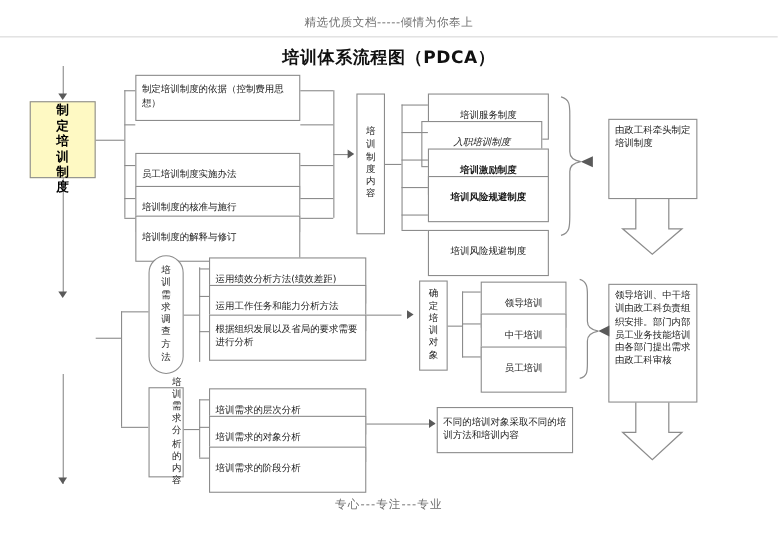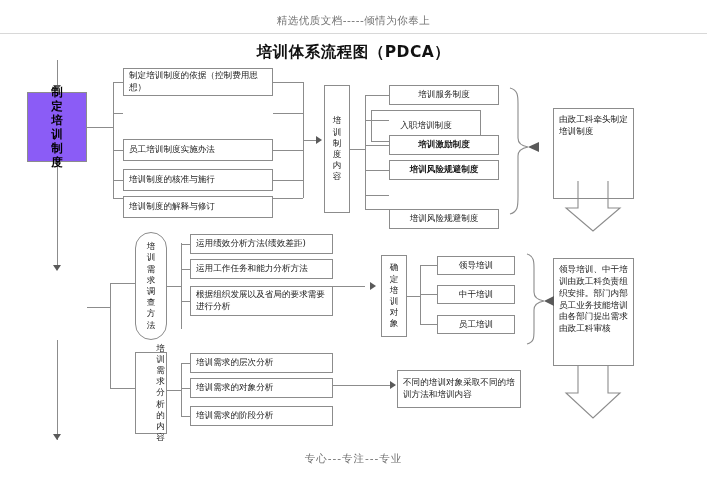--- a/index.html
+++ b/index.html
@@ -27,29 +27,29 @@
     position:absolute;left:0;right:0;text-align:center;
     font-size:10.5px;color:#6f6f6f;letter-spacing:1px;
   }
 
   .box{
     position:absolute;box-sizing:border-box;
     border:1px solid #8c8c8c;background:#fff;
     display:flex;align-items:center;
     font-size:8.6px;line-height:1.38;color:#1a1a1a;
   }
-  .box.pad{padding:6px 5px;}
+  .box.pad{padding:20px 5px;}
   .box.center{justify-content:center;text-align:left;}
   .box.bold{font-weight:bold;}
 
   
   .vbox{
     position:absolute;box-sizing:border-box;
-    border:1px solid #8c8c8c;background:#8b5cf6;
-    display:flex;align-items:center;justify-content:center;
+    border:1px solid #8c8c8c;background:#fef9c3;
+    display:flex;justify-content:center;
     font-size:11.5px;font-weight:bold;line-height:1.22;color:#000;
     text-align:center;
   }
   .vbox span{display:block;width:1.35em;word-break:break-all;}
 
   .vsmall{
     position:absolute;box-sizing:border-box;
     border:1px solid #8c8c8c;background:#fff;
     display:flex;align-items:center;justify-content:center;
     font-size:8.6px;line-height:1.3;color:#1a1a1a;text-align:center;
@@ -132,21 +132,21 @@
   </div>
 
   <div class="ln v" style="left:365px;top:95px;height:114px;"></div>
   <div class="ln h" style="left:350px;top:149px;width:15px;"></div>
 
   <div class="box pad center" style="left:389px;top:85px;width:110px;height:20px;">
     <span>培训服务制度</span>
   </div>
   <div class="ln h" style="left:365px;top:95px;width:24px;"></div>
 
-  <div class="box pad center" style="left:371px;top:110px;width:110px;height:32px;">
+  <div class="box pad center" style="left:383px;top:110px;width:110px;height:32px;font-style:italic;">
     <span>入职培训制度</span>
   </div>
   <div class="ln h" style="left:365px;top:120px;width:24px;"></div>
 
   <div class="box pad center bold" style="left:389px;top:135px;width:110px;height:20px;">
     <span>培训激励制度</span>
   </div>
   <div class="ln h" style="left:365px;top:145px;width:24px;"></div>
 
   <div class="box pad center bold" style="left:389px;top:160px;width:110px;height:20px;">
@@ -231,21 +231,21 @@
     <span>员工培训</span>
   </div>
   <div class="ln h" style="left:420px;top:324px;width:17px;"></div>
 
   <div class="ln h" style="left:333px;top:385px;width:62px;"></div>
   <div class="arrowhead right" style="left:390px;top:381px;"></div>
   <div class="box pad" style="left:397px;top:370px;width:124px;height:38px;">
     <span>不同的培训对象采取不同的培训方法和培训内容</span>
   </div>
 
-  <div class="box pad" style="left:553px;top:108px;width:81px;height:91px;align-items:flex-start;padding-top:5px;">
+  <div class="box pad" style="left:553px;top:108px;width:81px;height:73px;align-items:flex-start;padding-top:5px;">
     <span>由政工科牵头制定培训制度</span>
   </div>
 
   <div class="box pad" style="left:553px;top:258px;width:81px;height:108px;align-items:flex-start;padding-top:5px;">
     <span>领导培训、中干培训由政工科负责组织安排。部门内部员工业务技能培训由各部门提出需求由政工科审核</span>
   </div>
 
   <svg class="ov" viewBox="0 0 707 500">
 
     <path d="M510 88 C 518 90, 518 96, 518 104 L518 138 C518 144, 522 146, 528 147

